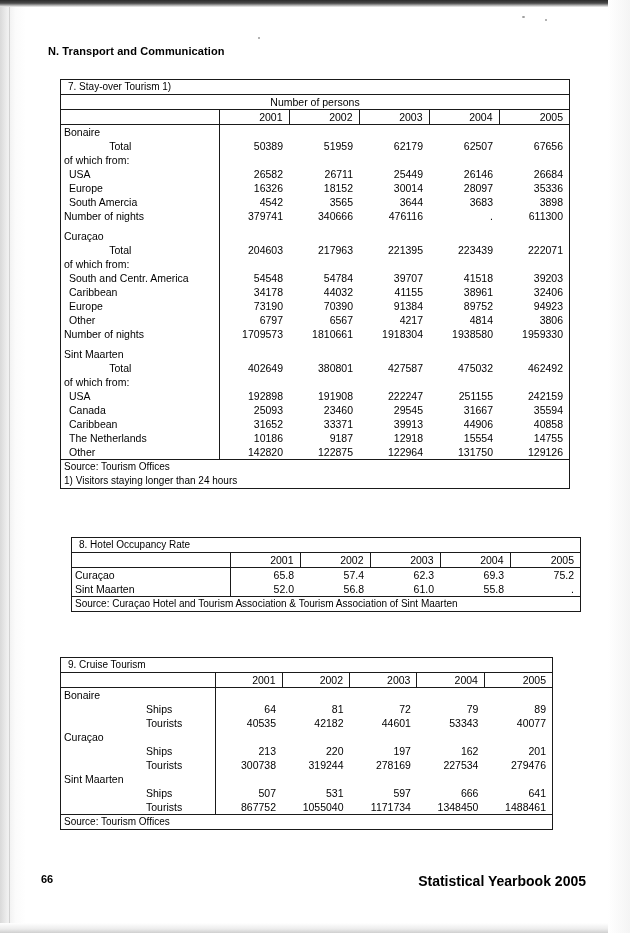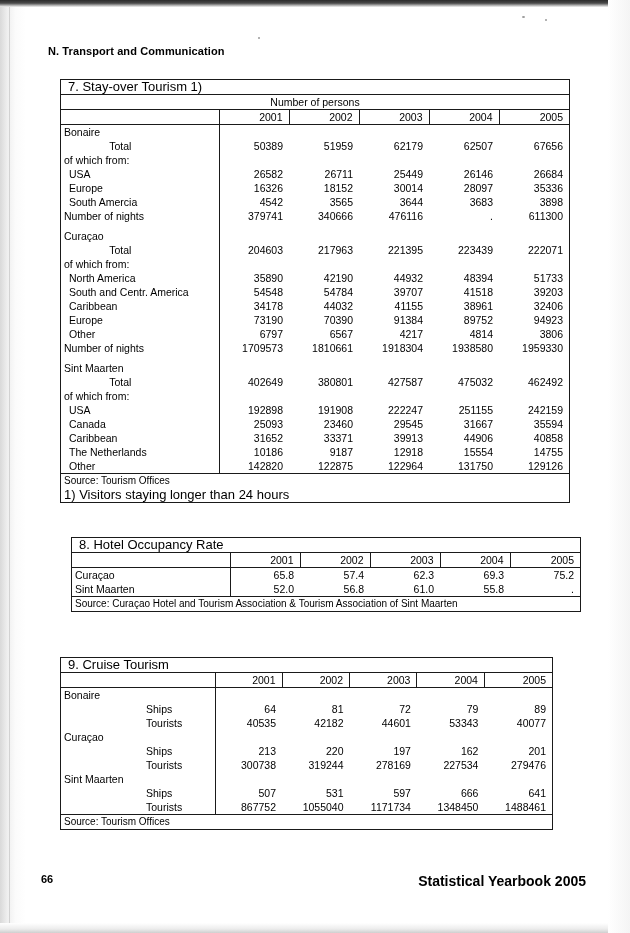--- a/index.html
+++ b/index.html
@@ -58,21 +58,21 @@
   .tbl td, .tbl th{
     padding:0;
     line-height:14px;
     height:14px;
     font-weight:normal;
     vertical-align:middle;
   }
 
   
   .title-cell{
-    font-size:13px; font-weight:bold;
+    font-size:10px; font-weight:bold;
     height:23px; line-height:23px;
     padding-left:7px !important;
     border-bottom:1.2px solid #1a1a1a;
     text-align:left;
   }
 
   
   .unit-cell{
     font-size:10.5px; font-weight:bold;
     text-align:center;
@@ -122,21 +122,21 @@
 
   
   .src-cell{
     font-size:10px; font-weight:bold;
     border-top:1.2px solid #1a1a1a;
     height:15px; line-height:15px;
     padding-left:3px !important;
     text-align:left;
   }
   .note-cell{
-    font-size:13px; font-weight:bold;
+    font-size:10px; font-weight:bold;
     height:15px; line-height:15px;
     padding-left:3px !important;
     text-align:left;
   }
 
   
   #page-num{ position:absolute; left:41px; top:873px; font-size:11px; font-weight:bold; }
   #book-title{ position:absolute; right:44px; top:873px; font-size:14px; font-weight:bold; }
 </style>
 </head>
@@ -261,28 +261,20 @@
           </tr>
           <tr>
             <td class="lbl">of which from:</td>
             <td class="num"></td>
             <td class="num"></td>
             <td class="num"></td>
             <td class="num"></td>
             <td class="num"></td>
           </tr>
           <tr>
-            <td class="lbl ind1">North America</td>
-            <td class="num">35890</td>
-            <td class="num">42190</td>
-            <td class="num">44932</td>
-            <td class="num">48394</td>
-            <td class="num">51733</td>
-          </tr>
-          <tr>
             <td class="lbl ind1">South and Centr. America</td>
             <td class="num">54548</td>
             <td class="num">54784</td>
             <td class="num">39707</td>
             <td class="num">41518</td>
             <td class="num">39203</td>
           </tr>
           <tr>
             <td class="lbl ind1">Caribbean</td>
             <td class="num">34178</td>

